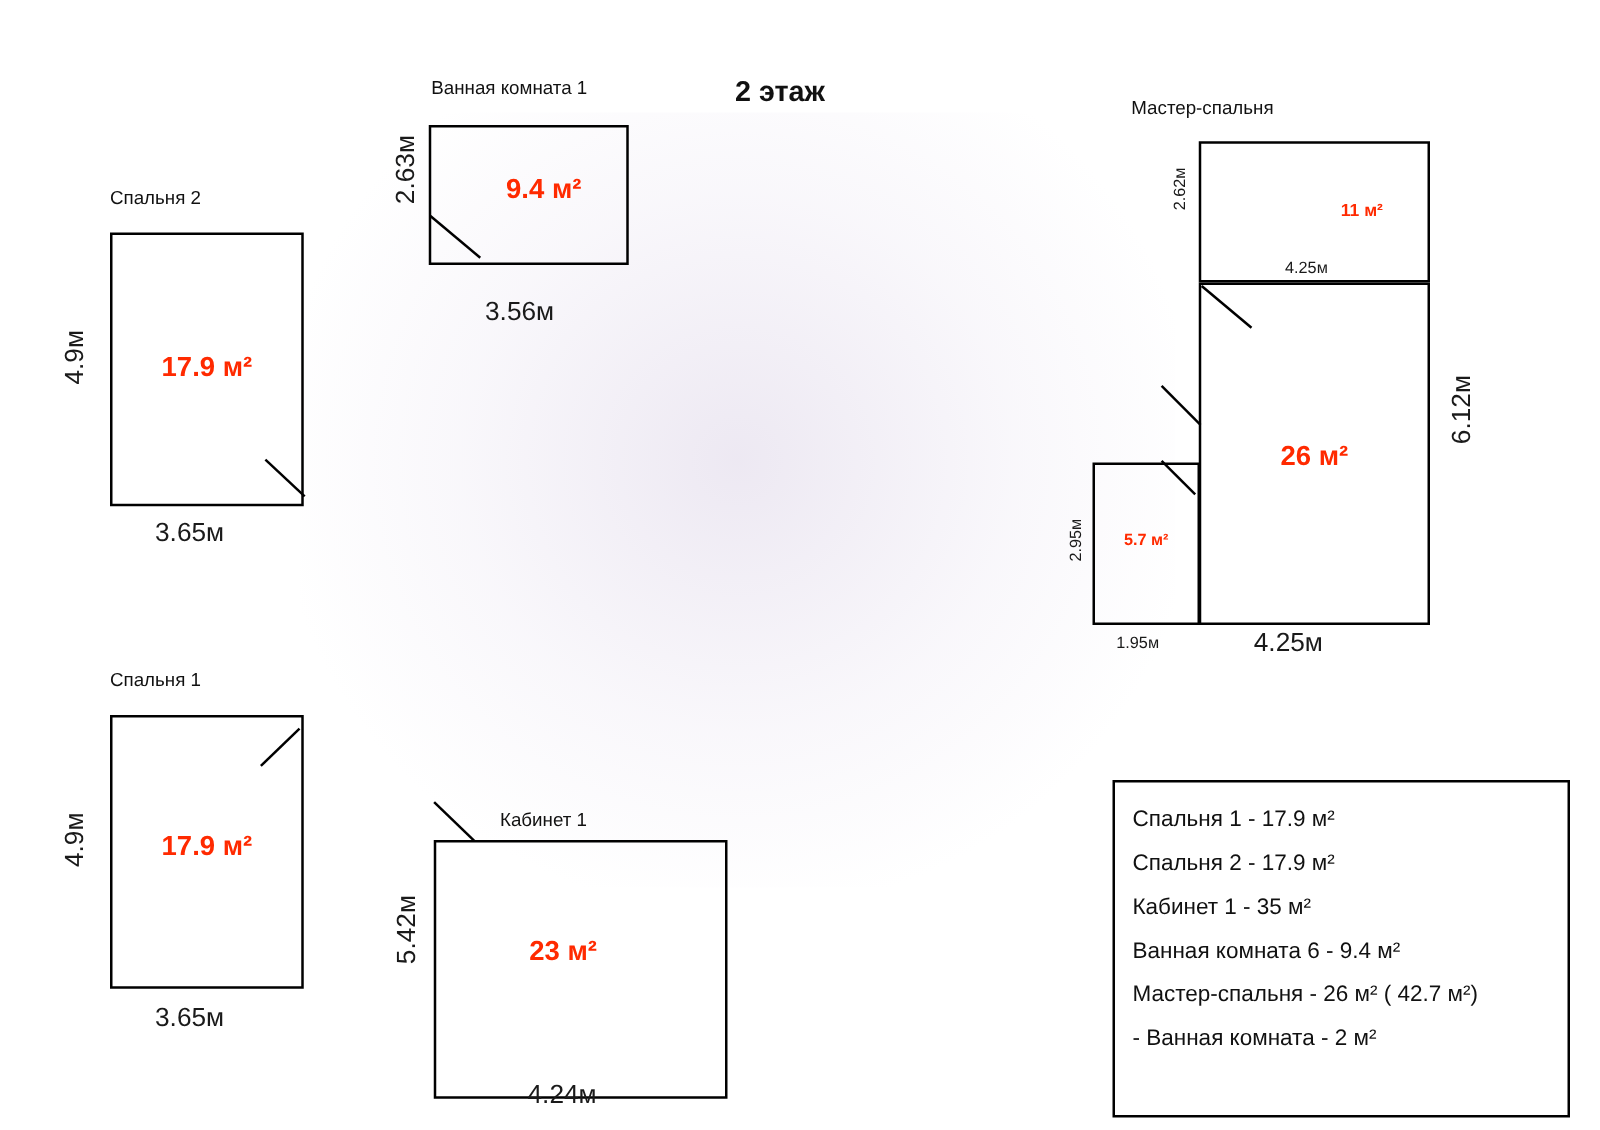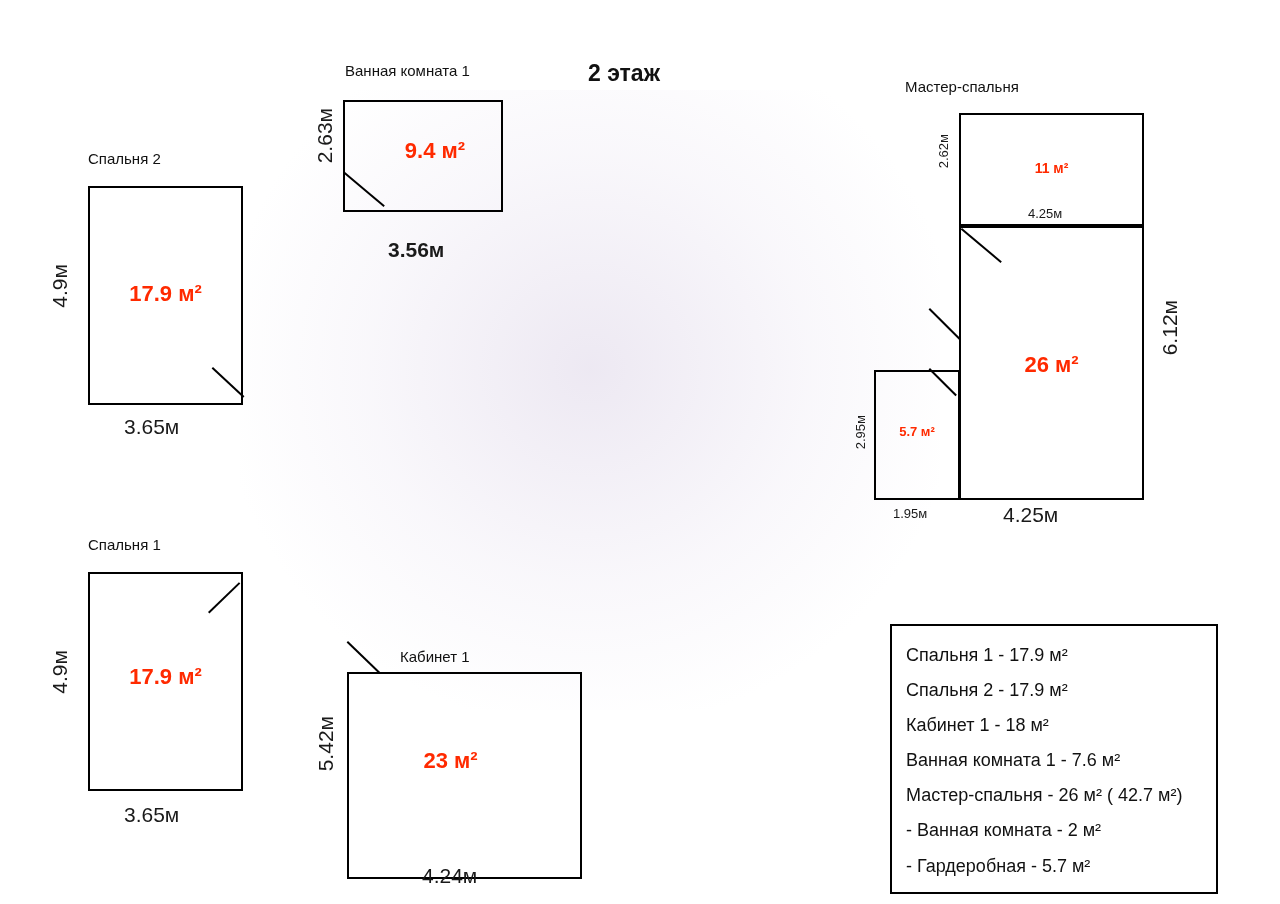--- a/index.html
+++ b/index.html
@@ -102,60 +102,59 @@
   <div class="room" style="left:88px; top:186px; width:155px; height:219px;"></div>
   <div class="room-area" style="left:88px; top:281px; width:155px; font-size:22px;">17.9 м²</div>
   <div class="door" style="left:213px; top:367px; width:43px; transform:rotate(43deg);"></div>
   <div class="dim" style="left:124px; top:415px;">3.65м</div>
   <div class="dim vert" style="left:48px; top:264px;">4.9м</div>
 
   <div class="room-name" style="left:345px; top:62px; width:158px;">Ванная комната 1</div>
   <div class="room" style="left:343px; top:100px; width:160px; height:112px;"></div>
   <div class="room-area" style="left:355px; top:138px; width:160px; font-size:22px;text-align:center;">9.4 м²</div>
   <div class="door" style="left:345px; top:172px; width:52px; transform:rotate(40deg);"></div>
-  <div class="dim" style="left:388px; top:238px;font-weight:bold;">3.56м</div>
+  <div class="dim" style="left:388px; top:238px;">3.56м</div>
   <div class="dim vert" style="left:313px; top:108px;">2.63м</div>
 
   <div class="room-name" style="left:88px; top:536px; width:155px;">Спальня 1</div>
   <div class="room" style="left:88px; top:572px; width:155px; height:219px;"></div>
   <div class="room-area" style="left:88px; top:664px; width:155px; font-size:22px;">17.9 м²</div>
   <div class="door" style="left:208px; top:612px; width:43px; transform:rotate(-44deg);"></div>
   <div class="dim" style="left:124px; top:803px;">3.65м</div>
   <div class="dim vert" style="left:48px; top:650px;">4.9м</div>
 
   <div class="room-name" style="left:400px; top:632px; width:140px;margin-top:16px;">Кабинет 1</div>
   <div class="room" style="left:347px; top:672px; width:235px; height:207px;"></div>
   <div class="room-area" style="left:347px; top:748px; width:207px; font-size:22px;">23 м²</div>
   <div class="door" style="left:348px; top:641px; width:45px; transform:rotate(44deg);"></div>
   <div class="dim" style="left:422px; top:864px;">4.24м</div>
   <div class="dim vert" style="left:314px; top:716px;">5.42м</div>
 
   <div class="room-name" style="left:905px; top:78px; width:280px;">Мастер-спальня</div>
 
   <div class="room" style="left:959px; top:113px; width:185px; height:113px;"></div>
-  <div class="room-area" style="left:959px; top:160px; width:185px; font-size:14px;">11 м²</div>
+  <div class="room-area" style="left:959px; top:160px; width:185px; font-size:14px;padding-left:38px;">11 м²</div>
   <div class="dim small" style="left:1028px; top:206px;">4.25м</div>
   <div class="dim small vert" style="left:936px; top:134px;">2.62м</div>
 
   <div class="room" style="left:959px; top:226px; width:185px; height:274px;"></div>
   <div class="room-area" style="left:959px; top:352px; width:185px; font-size:22px;">26 м²</div>
   <div class="door" style="left:962px; top:228px; width:52px; transform:rotate(40deg);"></div>
   <div class="door" style="left:930px; top:308px; width:44px; transform:rotate(45deg);"></div>
   <div class="door" style="left:930px; top:368px; width:38px; transform:rotate(45deg);"></div>
   <div class="dim" style="left:1003px; top:503px;">4.25м</div>
   <div class="dim vert" style="left:1158px; top:300px;">6.12м</div>
 
   <div class="room" style="left:874px; top:370px; width:86px; height:130px;"></div>
   <div class="room-area" style="left:874px; top:424px; width:86px; font-size:13px;">5.7 м²</div>
   <div class="dim small" style="left:893px; top:506px;">1.95м</div>
   <div class="dim small vert" style="left:853px; top:415px;">2.95м</div>
 
-  <div class="legend" style="left:890px; top:624px; width:328px; height:270px;">
+  <div class="legend" style="left:890px; top:624px; width:366px; height:270px;">
     <div class="legend-line">Спальня 1 - 17.9 м²</div>
     <div class="legend-line">Спальня 2 - 17.9 м²</div>
-    <div class="legend-line">Кабинет 1 - 18 м²</div>
-    <div class="legend-line">Ванная комната 1 - 7.6 м²</div>
+    <div class="legend-line">Кабинет 1 - 35 м²</div>
+    <div class="legend-line">Ванная комната 6 - 9.4 м²</div>
     <div class="legend-line">Мастер-спальня - 26 м² ( 42.7 м²)</div>
     <div class="legend-line">- Ванная комната - 2 м²</div>
-    <div class="legend-line">- Гардеробная - 5.7 м²</div>
   </div>
 
 </div>
 
 </body></html>

